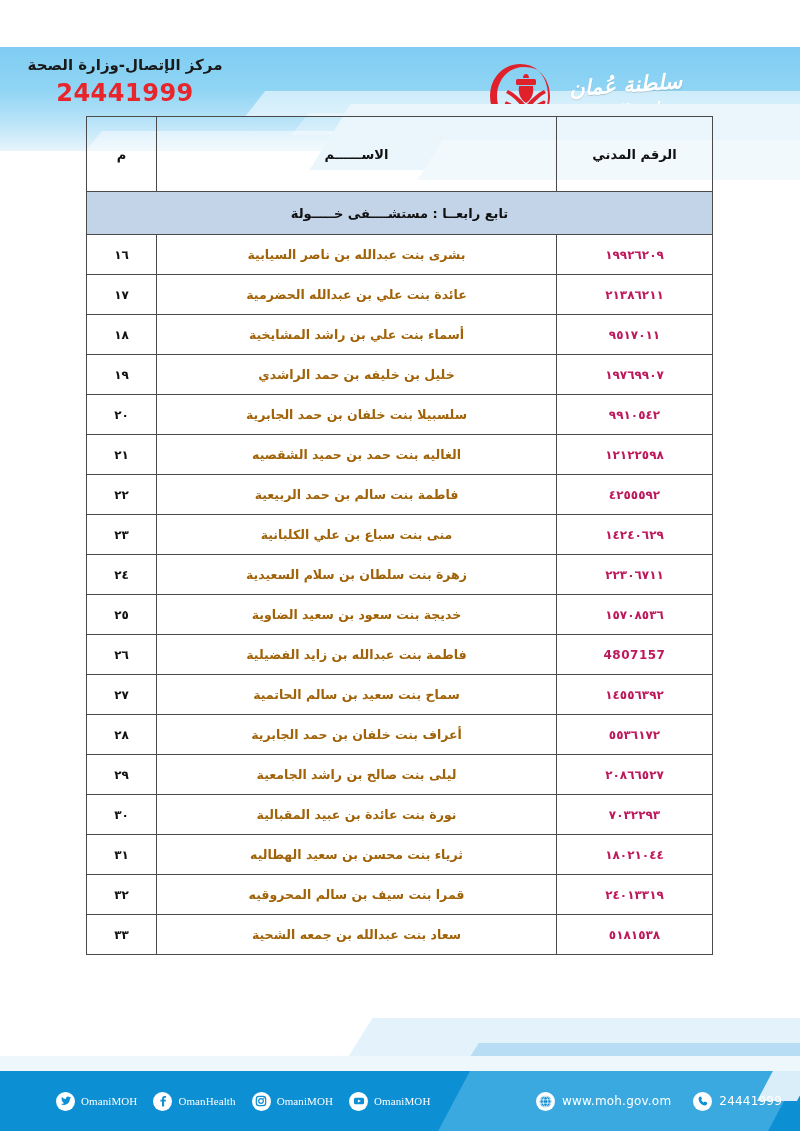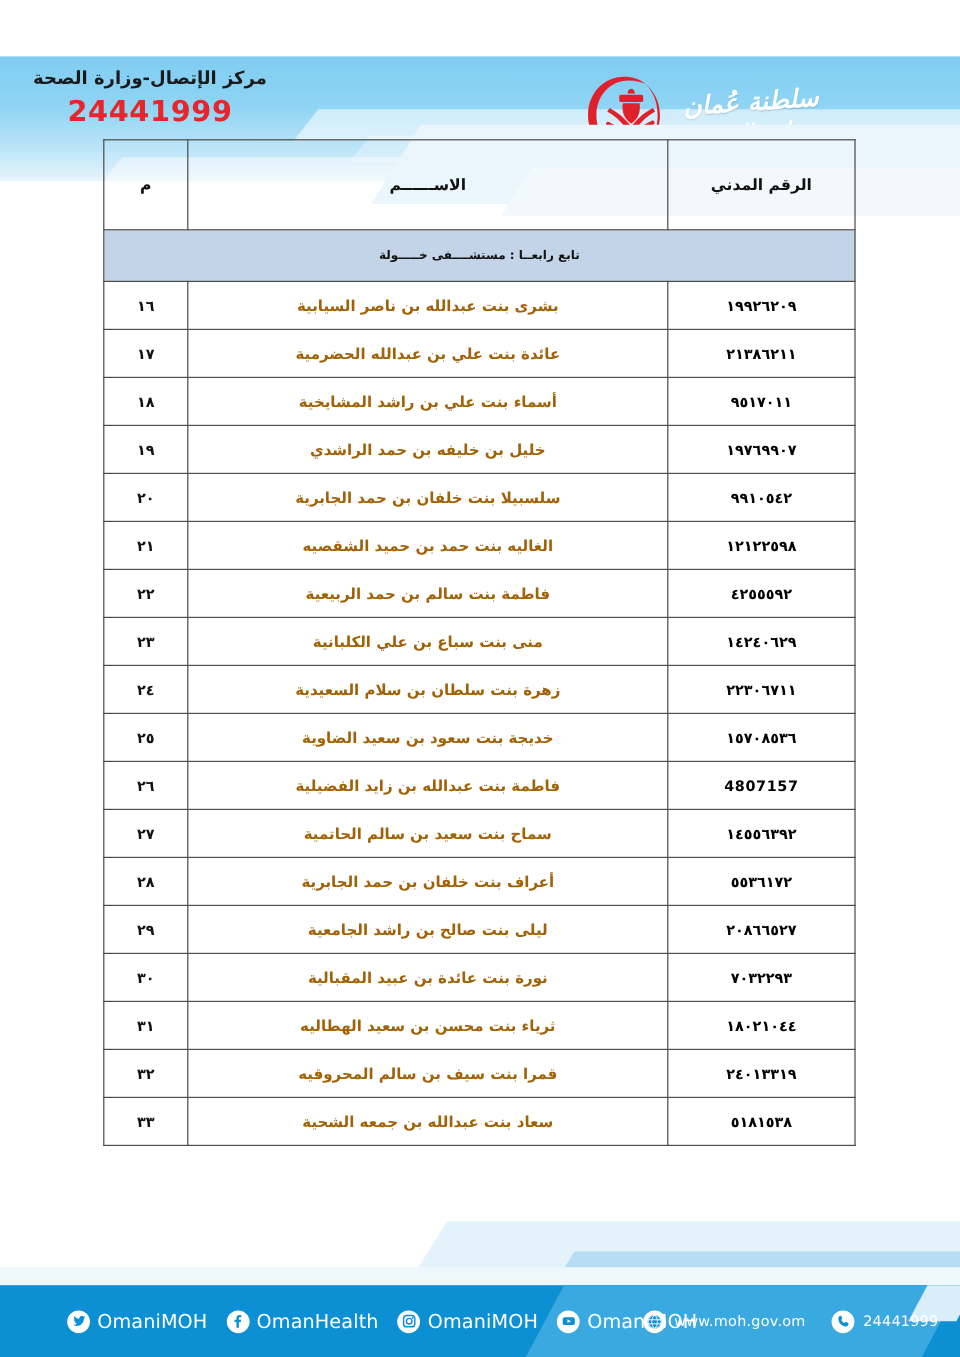--- a/index.html
+++ b/index.html
@@ -178,21 +178,21 @@
     font-weight: bold;
     color: #111;
     text-align: center;
     direction: rtl;
   }
   .section-band td {
     background: #c3d4e9;
     height: 42px;
   }
   .section-text {
-    font-size: 10px;
+    font-size: 13px;
     font-weight: bold;
     color: #111;
     text-align: center;
     direction: rtl;
     letter-spacing: .4px;
   }
   tbody.rows td {
     height: 39px;
     background: #ffffff;
   }
@@ -206,21 +206,21 @@
   .cell-name {
     font-size: 12.5px;
     font-weight: bold;
     color: #a16207;
     text-align: center;
     direction: rtl;
   }
   .cell-civil {
     font-size: 12px;
     font-weight: bold;
-    color: #000000;
+    color: #be185d;
     text-align: center;
     direction: rtl;
     letter-spacing: .5px;
   }
 
   
   .footer {
     position: absolute;
     left: 0; bottom: 0;
     width: 800px;
@@ -267,23 +267,24 @@
     width: 19px; height: 19px;
     border-radius: 50%;
     background: #ffffff;
     display: flex;
     align-items: center;
     justify-content: center;
     flex: 0 0 auto;
   }
   .ficon svg { display: block; }
   .social-label {
-    font-size: 16px;
+    font-size: 11px;
     color: #ffffff;
     letter-spacing: .1px;
+    font-family: Liberation Serif, serif;
   }
   .contact-group {
     position: absolute;
     right: 18px; top: 0;
     height: 60px;
     display: flex;
     align-items: center;
     gap: 22px;
     box-sizing: border-box;
   }

